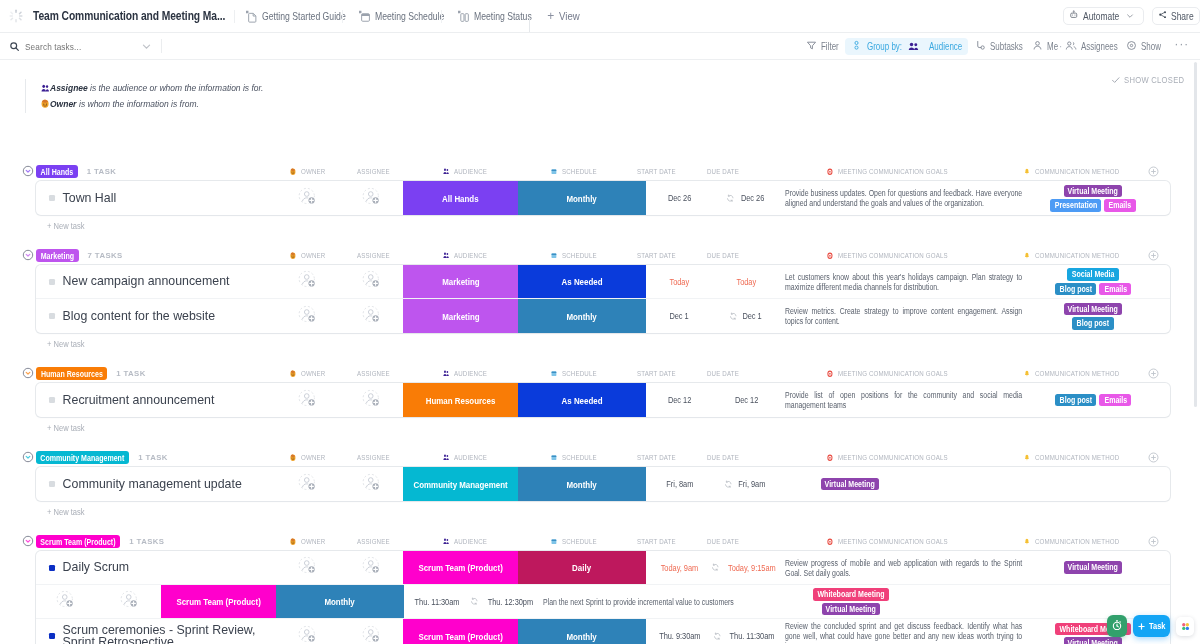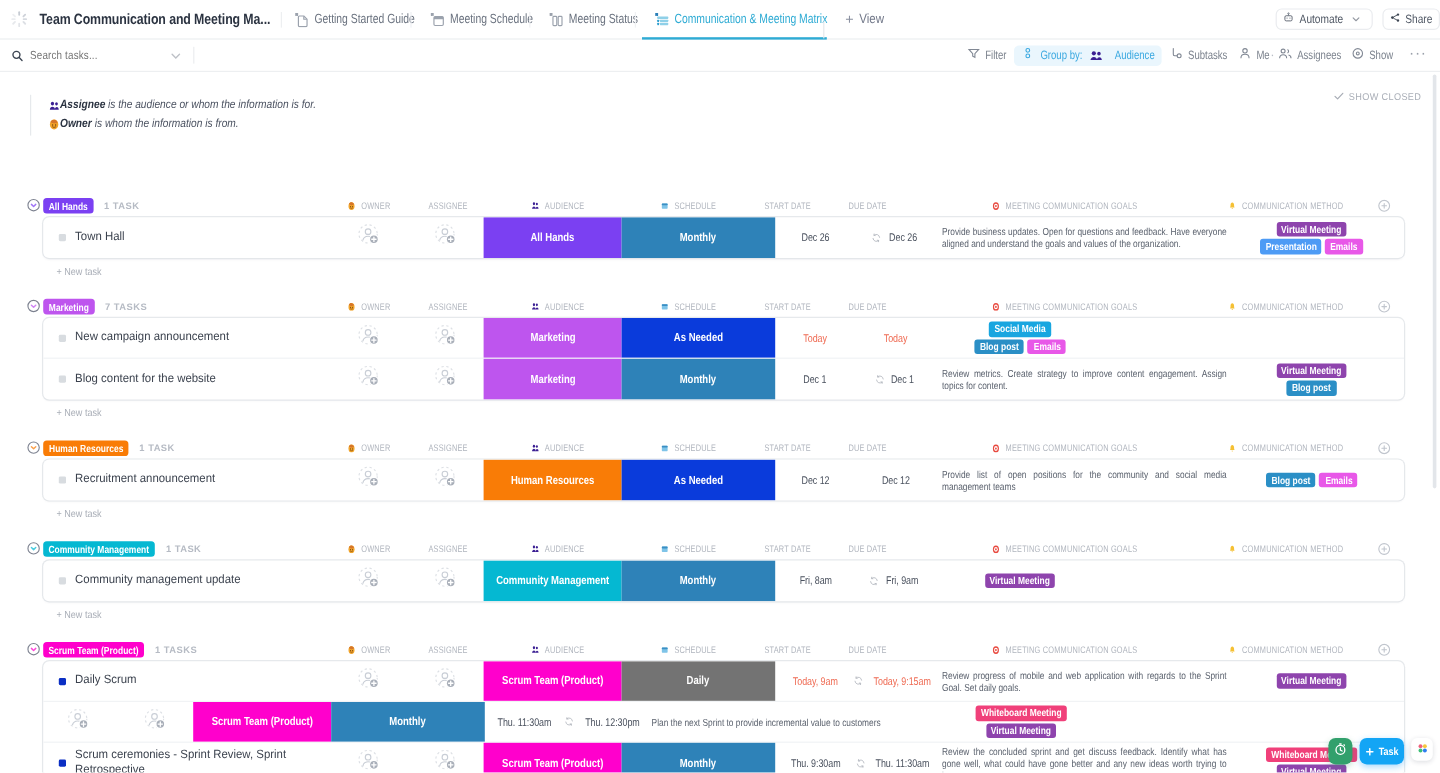--- a/index.html
+++ b/index.html
@@ -91,21 +91,21 @@
 .gcol span{display:inline-block;transform:scaleX(.78);transform-origin:left center}
 .gcol .cicon{margin-right:3px;display:inline-flex;align-items:center;line-height:0}
 .gplus{position:absolute;left:1148px;top:1px;line-height:0}
 
 .rows{border-radius:5px;background:#fff;
  box-shadow:0 0 0 1px rgba(221,225,230,.75), 0 1px 2px rgba(20,30,60,.045);
  overflow:hidden;position:relative;width:1134px;margin:3px 0 0 36px}
 .row{display:flex;align-items:stretch;height:34px;position:relative;border-bottom:1px solid #f1f3f5}
 .row:last-child{border-bottom:0}
 .c{display:flex;align-items:center;position:relative;flex:0 0 auto}
-.c-name{width:242px;font-size:10px;color:#3b424e}
+.c-name{width:242px;font-size:13px;color:#3b424e}
 .c-name .stat{position:absolute;left:13px;top:50%;margin-top:-3px;width:6px;height:6px;border-radius:1.2px}
 .c-name .tname{padding-left:28px;line-height:12.5px;display:inline-block;transform:scaleX(.95);transform-origin:left center}
 .c-owner{width:59px;justify-content:center}
 .c-assignee{width:66px;justify-content:center;padding-left:2px}
 .c-aud{width:115px}
 .c-sch{width:128px}
 .cell-fill{position:absolute;left:0;top:0;right:0;bottom:0;display:flex;align-items:center;
  justify-content:center;color:#fff;font-size:9.7px;font-weight:700;text-align:center;padding:0 2px;line-height:11px;
  overflow:hidden}
 .cell-fill i{font-style:normal;display:block;white-space:nowrap;flex:0 0 auto;transform:scaleX(.818);transform-origin:left center}
@@ -121,21 +121,21 @@
  transform:scaleX(.818);transform-origin:left center;width:290px;flex:0 0 290px}
 .c-method{width:170px;padding:0 55px 0 25px;flex-wrap:wrap;align-content:center;justify-content:center;gap:2px 3px;align-items:center}
 .mtag{height:12.5px;border-radius:2.5px;color:#fff;font-weight:700;display:inline-flex;
  align-items:center;padding:0 4.5px;white-space:nowrap;line-height:12.5px;font-size:8.6px}
 .mtag i{font-style:normal;display:block;transform:scaleX(.818);transform-origin:center center;
  letter-spacing:0;white-space:nowrap}
 .newtask{font-size:8.6px;color:#a9aeb7;padding:5px 0 0 47px;height:22px;cursor:pointer;line-height:12px}
 .newtask span{display:inline-block;transform:scaleX(.88);transform-origin:left center}
 
 
-.fab{position:absolute;right:6px;bottom:7px;display:flex;gap:6px;z-index:40}
+.fab{position:absolute;right:6px;bottom:7px;display:flex;align-items:flex-end;gap:6px;z-index:40}
 .fab-timer{width:20px;height:22px;border-radius:6px;background:#32a06c;display:flex;align-items:center;
  justify-content:center;box-shadow:0 2px 5px rgba(40,150,100,.3);cursor:pointer}
 .fab-task{height:22px;border-radius:6px;background:#13a5f5;color:#fff;font-size:8.8px;font-weight:700;
  display:flex;align-items:center;padding:0 5px 0 4px;box-shadow:0 2px 6px rgba(20,150,245,.38);cursor:pointer}
 .fab-task svg{margin-right:3px}
 .fab-task span{display:inline-block;transform:scaleX(.85);transform-origin:left center;margin-right:-3px}
 .fab-apps{width:18px;height:19px;border-radius:5px;background:#fff;display:flex;align-items:center;
  justify-content:center;box-shadow:0 1px 4px rgba(30,40,60,.16);cursor:pointer;margin-bottom:1px}
 .scrollbar{position:absolute;right:3px;top:62px;width:3px;height:345px;background:#e3e6ea;border-radius:2px}
 </style>
@@ -189,37 +189,20 @@
         <span class="ticon" data-name="board-icon">
           <svg width="13" height="13" viewBox="0 0 14 14">
             <path d="M1.1 .9h2.6v2.2a.55.55 0 0 1-.85.46l-.45-.3-.45.3A.55.55 0 0 1 1.1 3.1z" fill="#9ba2ad"></path>
             <rect x="4.1" y="4" width="3.4" height="8.2" rx=".8" fill="none" stroke="#9ba2ad" stroke-width="1.05"></rect>
             <rect x="8.8" y="4" width="3.4" height="8.2" rx=".8" fill="none" stroke="#9ba2ad" stroke-width="1.05"></rect>
           </svg>
         </span>
         <span data-name="tab-label" style="white-space: nowrap; width: 74px; margin-right: -16.28px; display: block;">Meeting Status</span>
       </div>
 
-      <div class="tab active" data-name="tab-communication-meeting-matrix">
-        <span class="ticon" data-name="list-icon">
-          <svg width="13" height="13" viewBox="0 0 14 14">
-            <path d="M1.1 .9h2.6v2.2a.55.55 0 0 1-.85.46l-.45-.3-.45.3A.55.55 0 0 1 1.1 3.1z" fill="#2a7fb8"></path>
-            <g fill="#8fd0e8">
-              <rect x="2.9" y="4.1" width="9.9" height="2.1" rx=".6"></rect>
-              <rect x="5.2" y="6.9" width="7.6" height="2.1" rx=".6"></rect>
-              <rect x="5.2" y="9.7" width="7.6" height="2.1" rx=".6"></rect>
-            </g>
-            <g fill="#2f9fd0">
-              <rect x="2.9" y="6.9" width="1.6" height="2.1" rx=".5"></rect>
-              <rect x="2.9" y="9.7" width="1.6" height="2.1" rx=".5"></rect>
-            </g>
-          </svg>
-        </span>
-        <span data-name="tab-label" style="white-space: nowrap; width: 163px; margin-right: -35.86px; display: block;">Communication &amp; Meeting Matrix</span>
-      </div>
     </div>
 
     <div class="addview" data-name="add-view-button">
       <span class="plus" data-name="plus-icon">+</span>
       <span data-name="add-view-label" style="white-space: nowrap; width: 24px; margin-right: -3.36px; display: block;">View</span>
     </div>
 
     <div class="topright" data-name="top-bar-actions">
       <div class="btn-o" data-name="automate-button">
         <span data-name="robot-icon">
@@ -641,20 +624,23 @@
               </span>
             </div>
             <div class="c c-start red" data-name="start-date-cell">
               <span data-name="start-date-value">Today</span>
             </div>
             <div class="c c-due red" data-name="due-date-cell">
               <span class="dwrap">
                 <span data-name="due-date-value">Today</span>
               </span>
             </div>
+            <div class="c c-goals" data-name="goals-cell">
+              <span data-name="goals-text">Let customers know about this year's holidays campaign. Plan strategy to maximize different media channels for distribution.</span>
+            </div>
             <div class="c c-method" data-name="method-cell">
               <span class="mtag" style="background: rgb(24, 166, 224); width: 51.536px; justify-content: center;" data-name="method-tag">
                 <i data-name="method-tag-label" style="white-space: nowrap; display: block; flex: 0 0 auto; transform-origin: center center; transform: scaleX(0.818);">Social Media</i>
               </span>
               <span class="mtag" style="background: rgb(43, 143, 198); width: 41.72px; justify-content: center;" data-name="method-tag">
                 <i data-name="method-tag-label" style="white-space: nowrap; display: block; flex: 0 0 auto; transform-origin: center center; transform: scaleX(0.818);">Blog post</i>
               </span>
               <span class="mtag" style="background: rgb(232, 88, 232); width: 31.904px; justify-content: center;" data-name="method-tag">
                 <i data-name="method-tag-label" style="white-space: nowrap; display: block; flex: 0 0 auto; transform-origin: center center; transform: scaleX(0.818);">Emails</i>
               </span>
@@ -1102,21 +1088,21 @@
                   <circle cx="14.3" cy="15.1" r="3.3" fill="#a9afb9"></circle>
                   <path d="M14.3 13.2v3.8M12.4 15.1h3.8" stroke="#fff" stroke-width="1.15" stroke-linecap="round"></path>
                 </svg></span>
             </div>
             <div class="c c-aud" data-name="audience-cell">
               <span class="cell-fill" style="background:#FF00CC" data-name="audience-cell-fill">
                 <i data-name="audience-value" style="white-space: nowrap; display: block; flex: 0 0 auto; transform-origin: center center; transform: scaleX(0.818);">Scrum Team (Product)</i>
               </span>
             </div>
             <div class="c c-sch" data-name="schedule-cell">
-              <span class="cell-fill" style="background:#737373" data-name="schedule-cell-fill">
+              <span class="cell-fill" style="background:#be185d" data-name="schedule-cell-fill">
                 <i data-name="schedule-value" style="white-space: nowrap; display: block; flex: 0 0 auto; transform-origin: center center; transform: scaleX(0.818);">Daily</i>
               </span>
             </div>
             <div class="c c-start red" data-name="start-date-cell">
               <span data-name="start-date-value">Today, 9am</span>
             </div>
             <div class="c c-due red" data-name="due-date-cell">
               <span class="dwrap">
                 <span class="rec" data-name="recurring-icon">
                   <svg width="8.5" height="8.5" viewBox="0 0 12 12">

